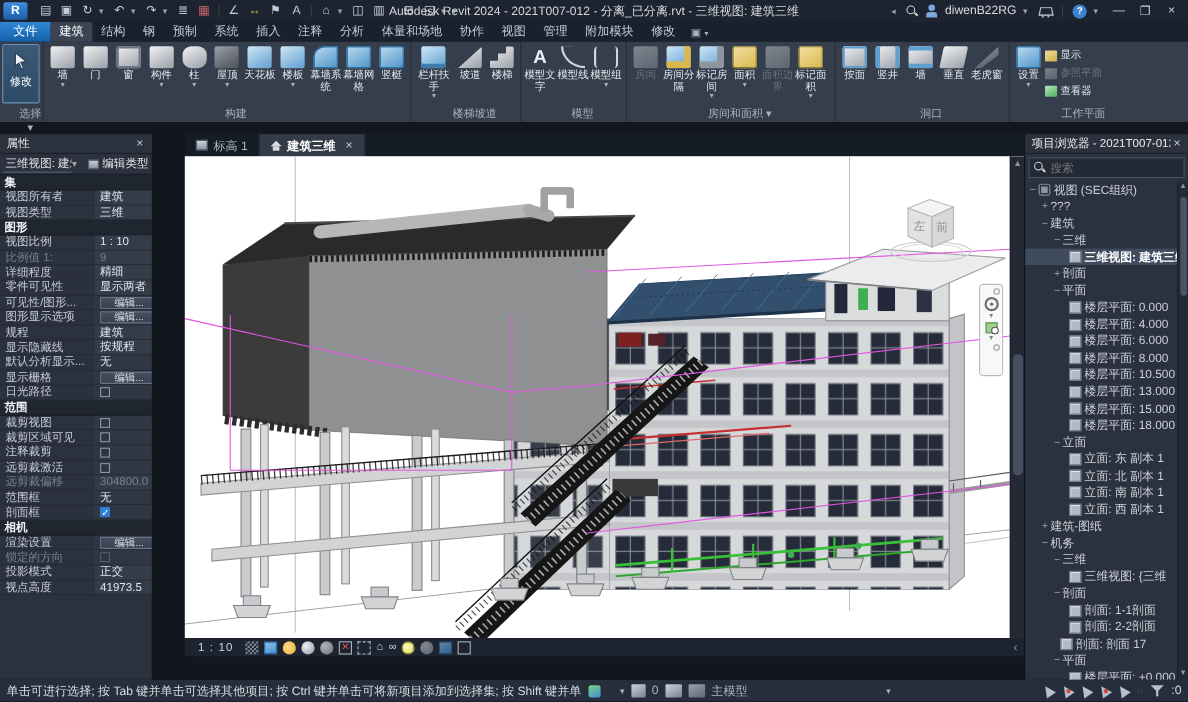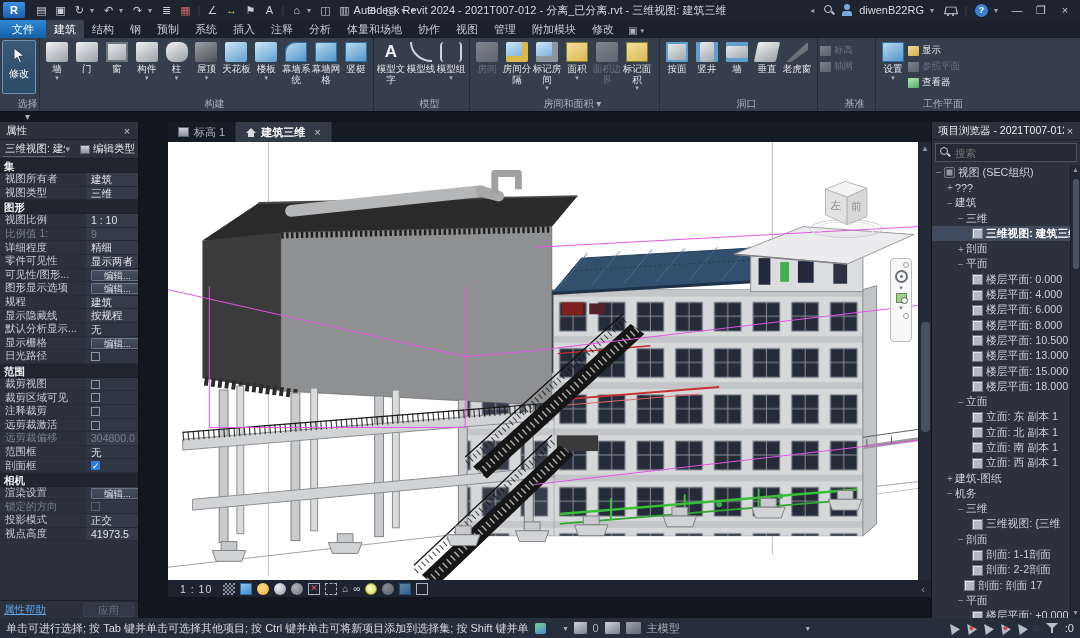--- a/index.html
+++ b/index.html
@@ -243,20 +243,26 @@
       <div class="tool caret"><div class="ic ic-gray" style="border-radius:8px"></div><span>柱</span></div>
       <div class="tool caret"><div class="ic ic-dark"></div><span>屋顶</span></div>
       <div class="tool"><div class="ic ic-blue"></div><span>天花板</span></div>
       <div class="tool caret"><div class="ic ic-blue"></div><span>楼板</span></div>
       <div class="tool"><div class="ic ic-blgrid" style="border-radius:50% 0 0 0"></div><span>幕墙系统</span></div>
       <div class="tool"><div class="ic ic-blgrid"></div><span>幕墙网格</span></div>
       <div class="tool"><div class="ic ic-blgrid"></div><span>竖梃</span></div>
       <div class="plabel-row">构建</div>
     </div>
 
+    <div class="rpanel" style="width:100px">
+      <div class="tool caret" style="width:38px"><div class="ic ic-blue" style="box-shadow:inset 0 -4px 0 #3d7cab"></div><span>栏杆扶手</span></div>
+      <div class="tool"><div class="ic ic-gray" style="clip-path:polygon(0 100%,100% 0,100% 100%)"></div><span>坡道</span></div>
+      <div class="tool"><div class="ic ic-gray" style="clip-path:polygon(0 100%,0 66%,33% 66%,33% 33%,66% 33%,66% 0,100% 0,100% 100%)"></div><span>楼梯</span></div>
+      <div class="plabel-row">楼梯坡道</div>
+    </div>
 
     <div class="rpanel" style="width:96px">
       <div class="tool"><div class="ic ic-text">A</div><span>模型文字</span></div>
       <div class="tool"><div class="ic" style="background:transparent;border-left:2px solid #cfd5dc;border-bottom:2px solid #cfd5dc;border-radius:0 0 0 100%"></div><span>模型线</span></div>
       <div class="tool caret"><div class="ic" style="background:transparent;border:2px solid #cfd5dc;border-top:none;border-bottom:none;border-radius:4px"></div><span>模型组</span></div>
       <div class="plabel-row">模型</div>
     </div>
 
     <div class="rpanel" style="width:190px">
       <div class="tool dis"><div class="ic ic-gray"></div><span>房间</span></div>
@@ -270,33 +276,20 @@
 
     <div class="rpanel" style="width:158px">
       <div class="tool"><div class="ic ic-gray" style="box-shadow:inset 0 0 0 2px #5f9fd0"></div><span>按面</span></div>
       <div class="tool"><div class="ic ic-gray" style="box-shadow:inset 4px 0 0 #5f9fd0, inset -4px 0 0 #5f9fd0"></div><span>竖井</span></div>
       <div class="tool"><div class="ic ic-gray" style="box-shadow:inset 0 4px 0 #5f9fd0, inset 0 -4px 0 #5f9fd0"></div><span>墙</span></div>
       <div class="tool"><div class="ic ic-gray" style="transform:skewX(-12deg)"></div><span>垂直</span></div>
       <div class="tool"><div class="ic ic-dark" style="clip-path:polygon(0 100%,100% 0,100% 40%,25% 100%)"></div><span>老虎窗</span></div>
       <div class="plabel-row">洞口</div>
     </div>
 
-    <div class="rpanel" style="width:58px">
-      <div class="smallcol">
-        <div class="stool dis">
-            <span class="sic"></span>
-            <span>标高</span>
-          </div>
-        <div class="stool dis">
-            <span class="sic"></span>
-            <span>轴网</span>
-          </div>
-      </div>
-      <div class="plabel-row">基准</div>
-    </div>
 
     <div class="rpanel" style="width:118px; border-right:none">
       <div class="tool caret"><div class="ic ic-blgrid"></div><span>设置</span></div>
       <div class="smallcol">
         <div class="stool">
             <span class="sic y"></span>
             <span>显示</span>
           </div>
         <div class="stool dis">
             <span class="sic"></span>
@@ -417,24 +410,20 @@
         </div>
       <div class="prow">
           <div class="lbl">投影模式</div>
           <div class="val">正交</div>
         </div>
       <div class="prow">
           <div class="lbl">视点高度</div>
           <div class="val">41973.5</div>
         </div>
     </div>
-    <div class="pfoot">
-      <span class="phelp">属性帮助</span>
-      <span class="papply">应用</span>
-    </div>
   </div>
 
   <div class="canvaswrap">
     <div class="vtabs">
       <div class="vtab">
         <span class="ticon"></span>
         <span>标高 1</span>
       </div>
       <div class="vtab active">
         <span class="hicon"></span>

